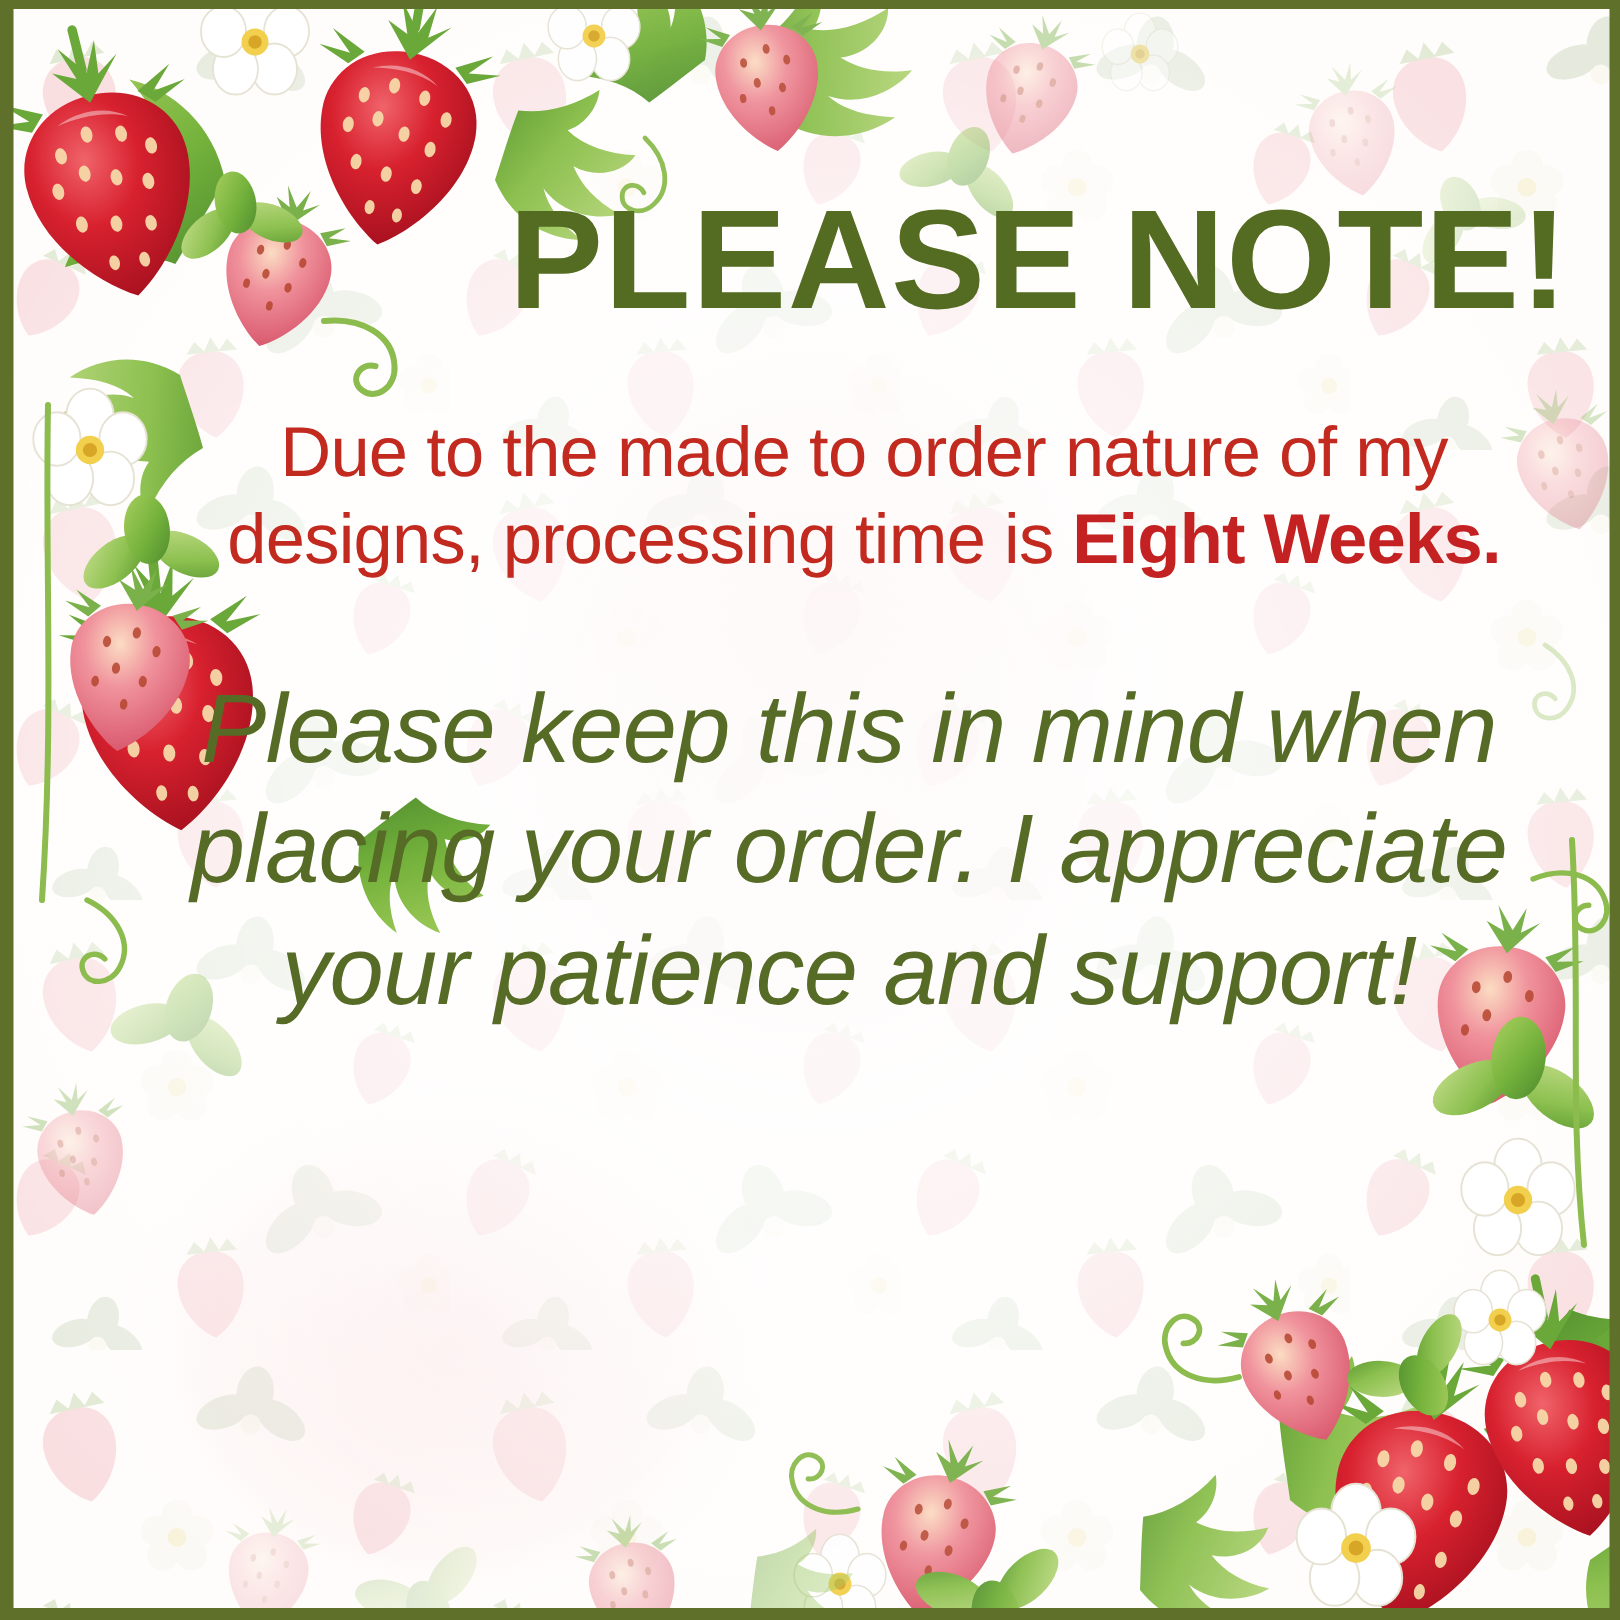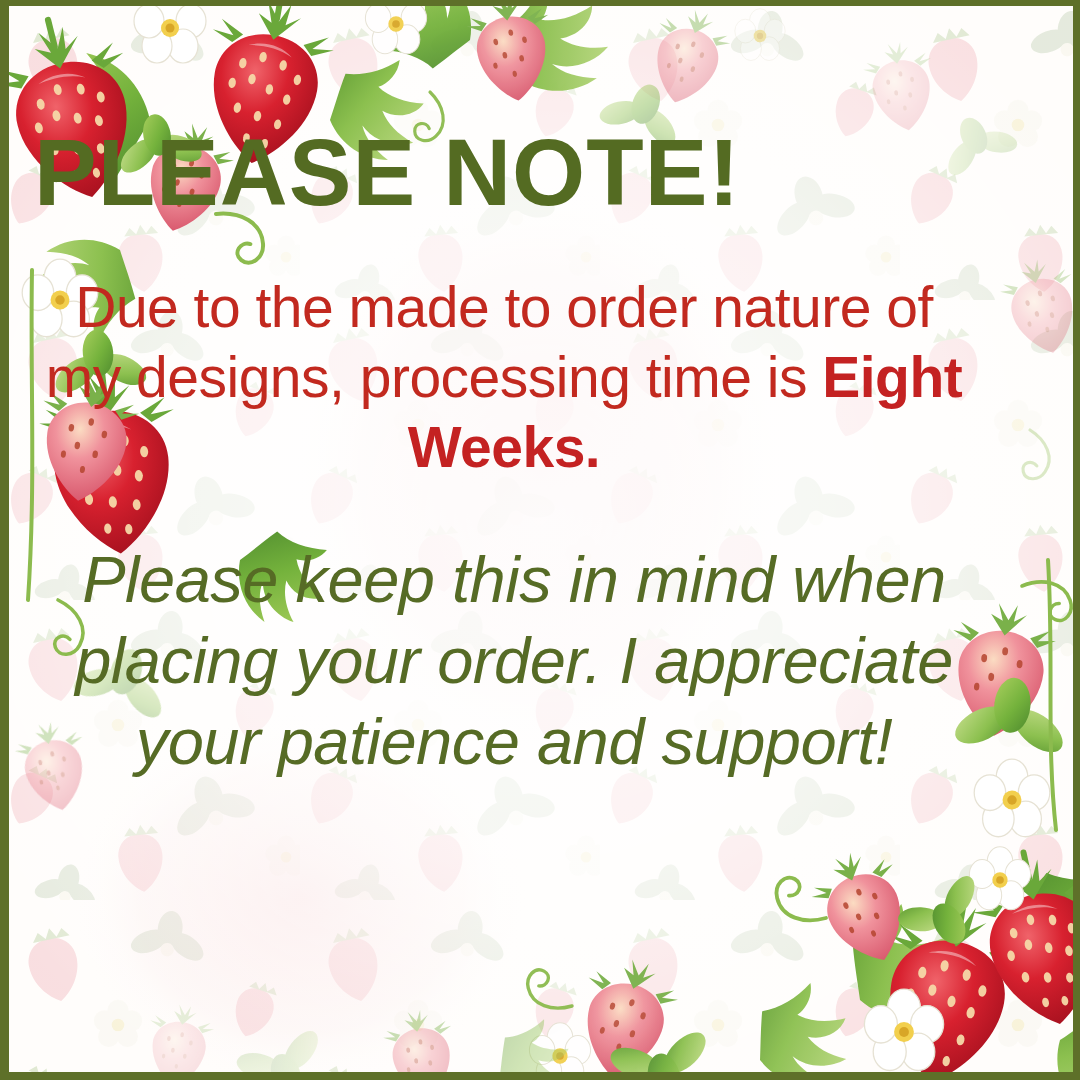--- a/index.html
+++ b/index.html
@@ -50,39 +50,39 @@
     border-right-width: 7px;
   }
 
   
   .content {
     position: absolute;
     inset: 0;
     z-index: 4;
     display: flex;
     flex-direction: column;
-    align-items: flex-start;
+    align-items: flex-end;
     text-align: center;
     padding: 0 34px;
     box-sizing: border-box;
   }
 
   .headline {
     margin-top: 126px;
     font-size: 94px;
     font-weight: 700;
     letter-spacing: 1px;
     line-height: 1.0;
     color: #546b22;
     white-space: nowrap;
   }
 
   .para-red {
     margin-top: 52px;
-    font-size: 57px;
+    font-size: 47px;
     line-height: 1.23;
     font-weight: 400;
     color: #c2291f;
     max-width: 940px;
     letter-spacing: -0.5px;
   }
   .para-red .emph {
     font-weight: 700;
     color: #c42222;
   }

